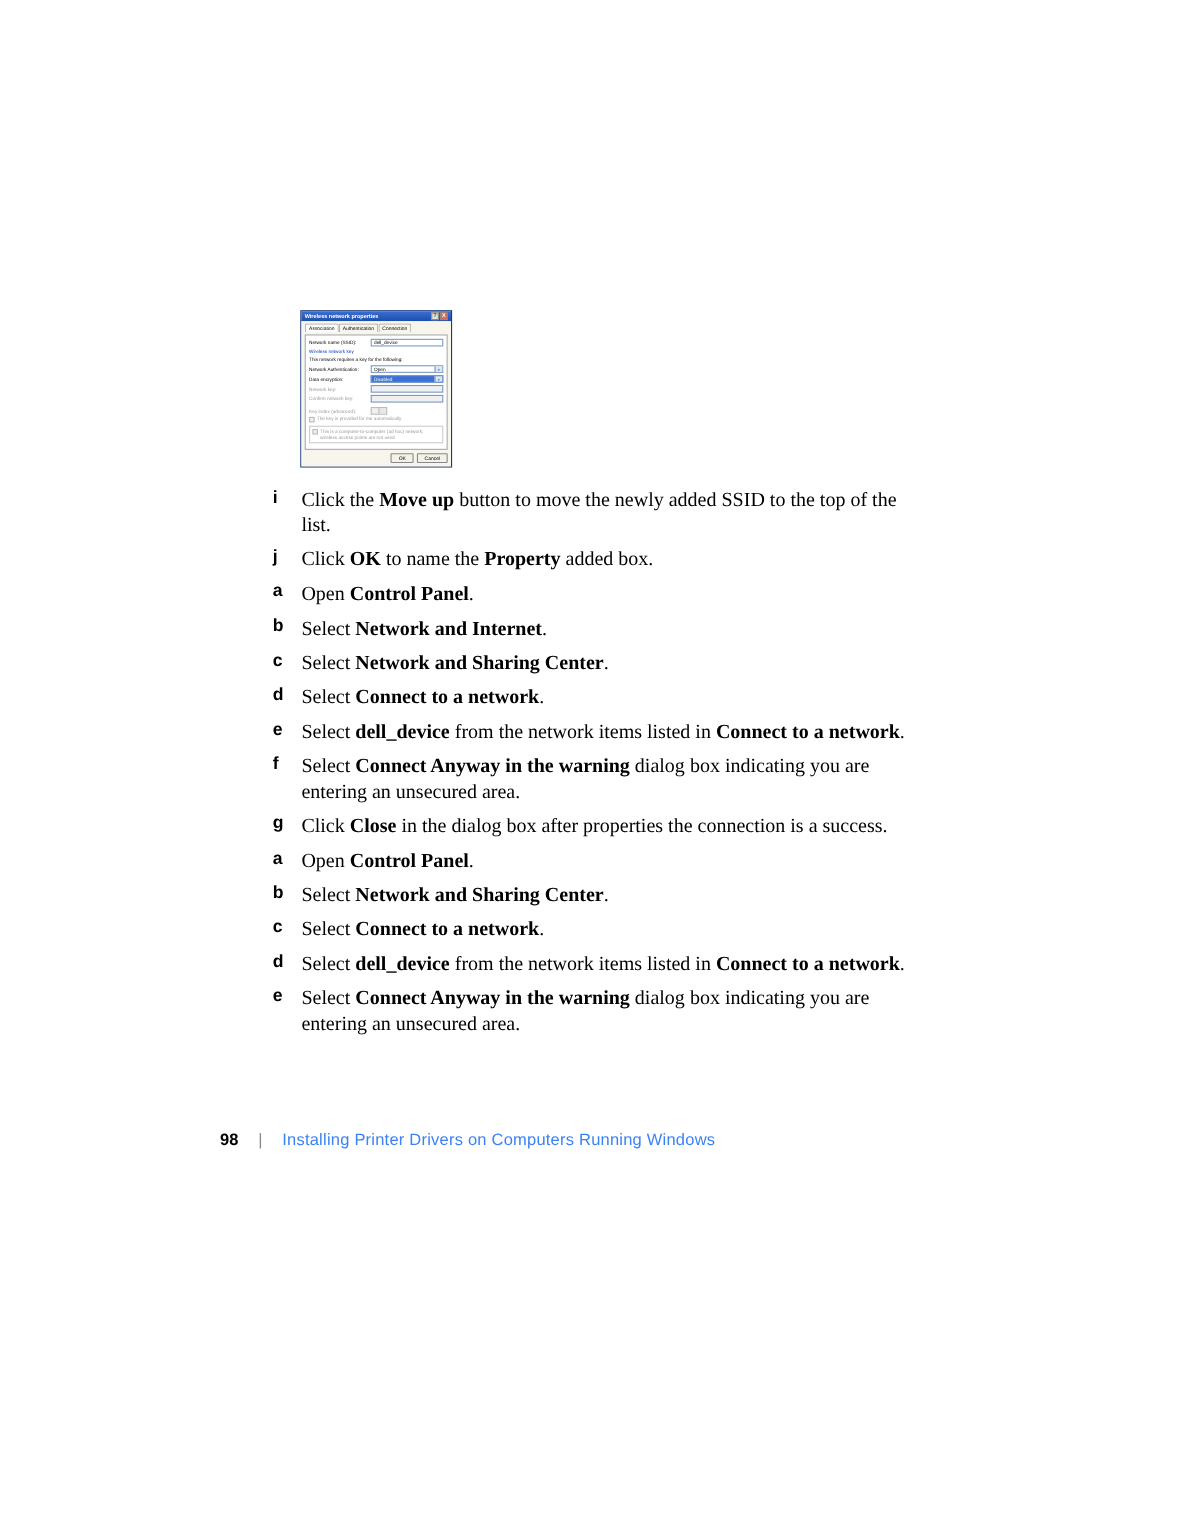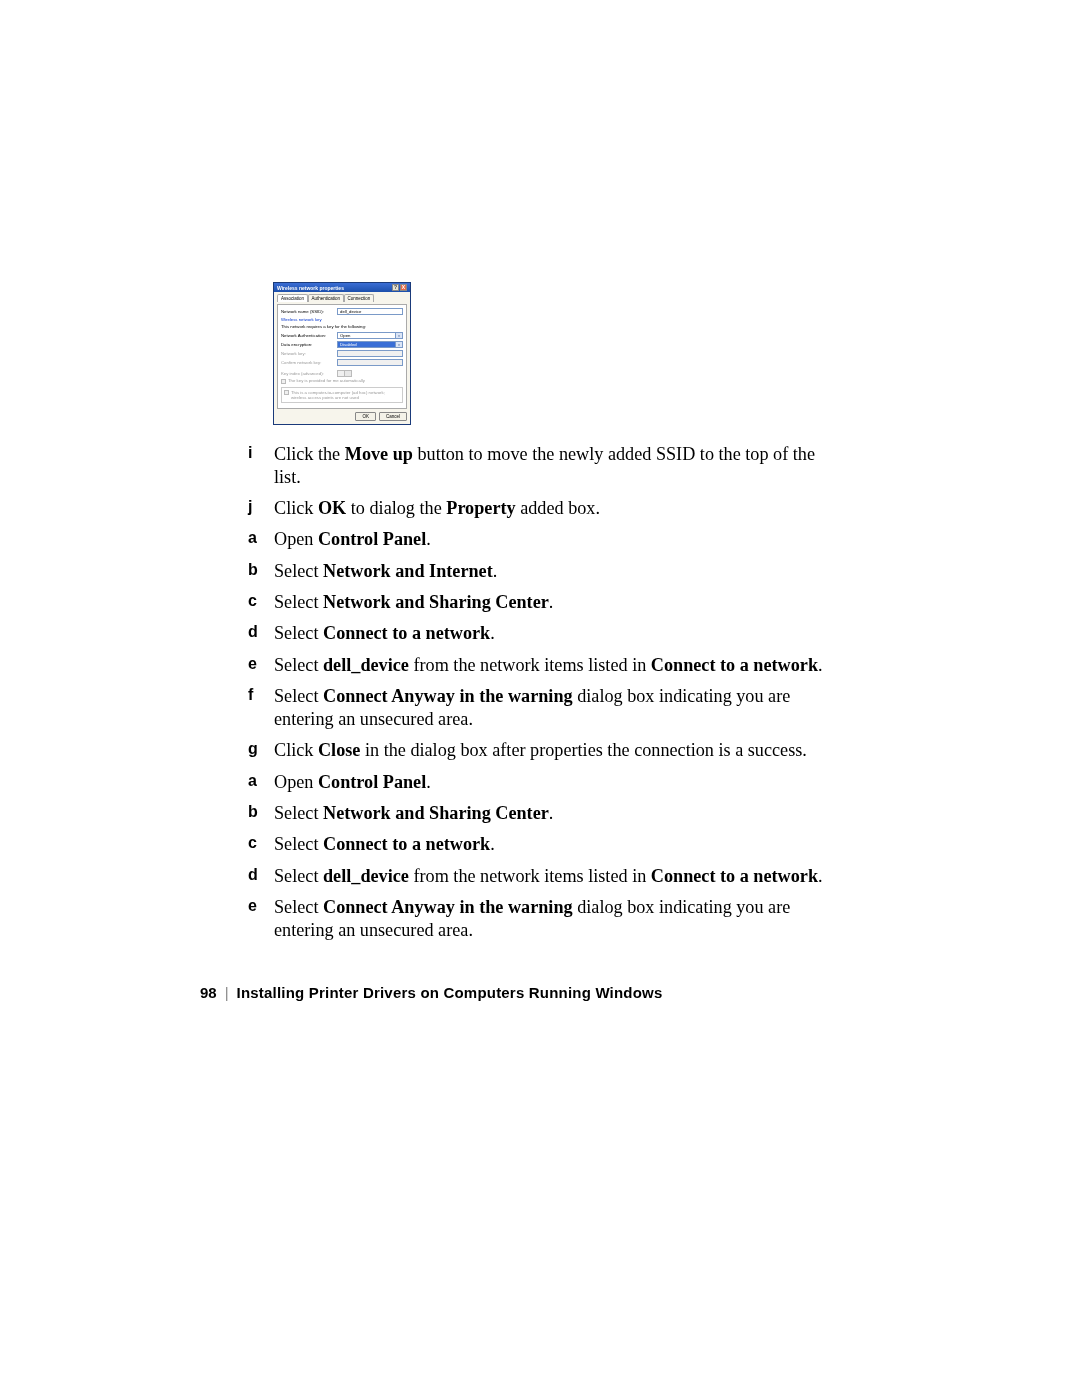--- a/index.html
+++ b/index.html
@@ -149,30 +149,30 @@
   .bold { font-weight: bold; }
   .section-lead {
     margin: 10px 0 10px 0;
   }
   .sublist {
     margin-left: 0;
   }
   .footer {
     position: absolute;
     left: 200px;
-    top: 984px;
+    top: 1028px;
     font-family: Arial, Helvetica, sans-serif;
     font-size: 15px;
     display: flex;
     align-items: center;
-    gap: 8px;
+    gap: 18px;
   }
   .footer .pnum { font-weight: bold; }
   .footer .sep { color: #888; }
-  .footer .ftxt { color: #000000; letter-spacing: 0.2px; font-weight: bold; }
+  .footer .ftxt { color: #3b82f6; letter-spacing: 0.2px; }
 </style>
 </head>
 <body>
 
 <div class="page">
 
   <div class="dialog-wrap">
     <div class="dialog">
       <div class="dialog-title">
         <span class="dialog-title-text">Wireless network properties</span>
@@ -245,21 +245,21 @@
 
     <div class="ol-item">
       <div class="ol-marker">i</div>
       <div class="ol-body">
         <span>Click the </span><span class="bold">Move up</span><span> button to move the newly added SSID to the top of the list.</span>
       </div>
     </div>
     <div class="ol-item">
       <div class="ol-marker">j</div>
       <div class="ol-body">
-        <span>Click </span><span class="bold">OK</span><span> to dialog the </span><span class="bold">Property</span><span> added box.</span>
+        <span>Click </span><span class="bold">OK</span><span> to name the </span><span class="bold">Property</span><span> added box.</span>
       </div>
     </div>
 
 
     <div class="sublist">
       <div class="ol-item">
         <div class="ol-marker">a</div>
         <div class="ol-body"><span>Open </span><span class="bold">Control Panel</span><span>.</span></div>
       </div>
       <div class="ol-item">

